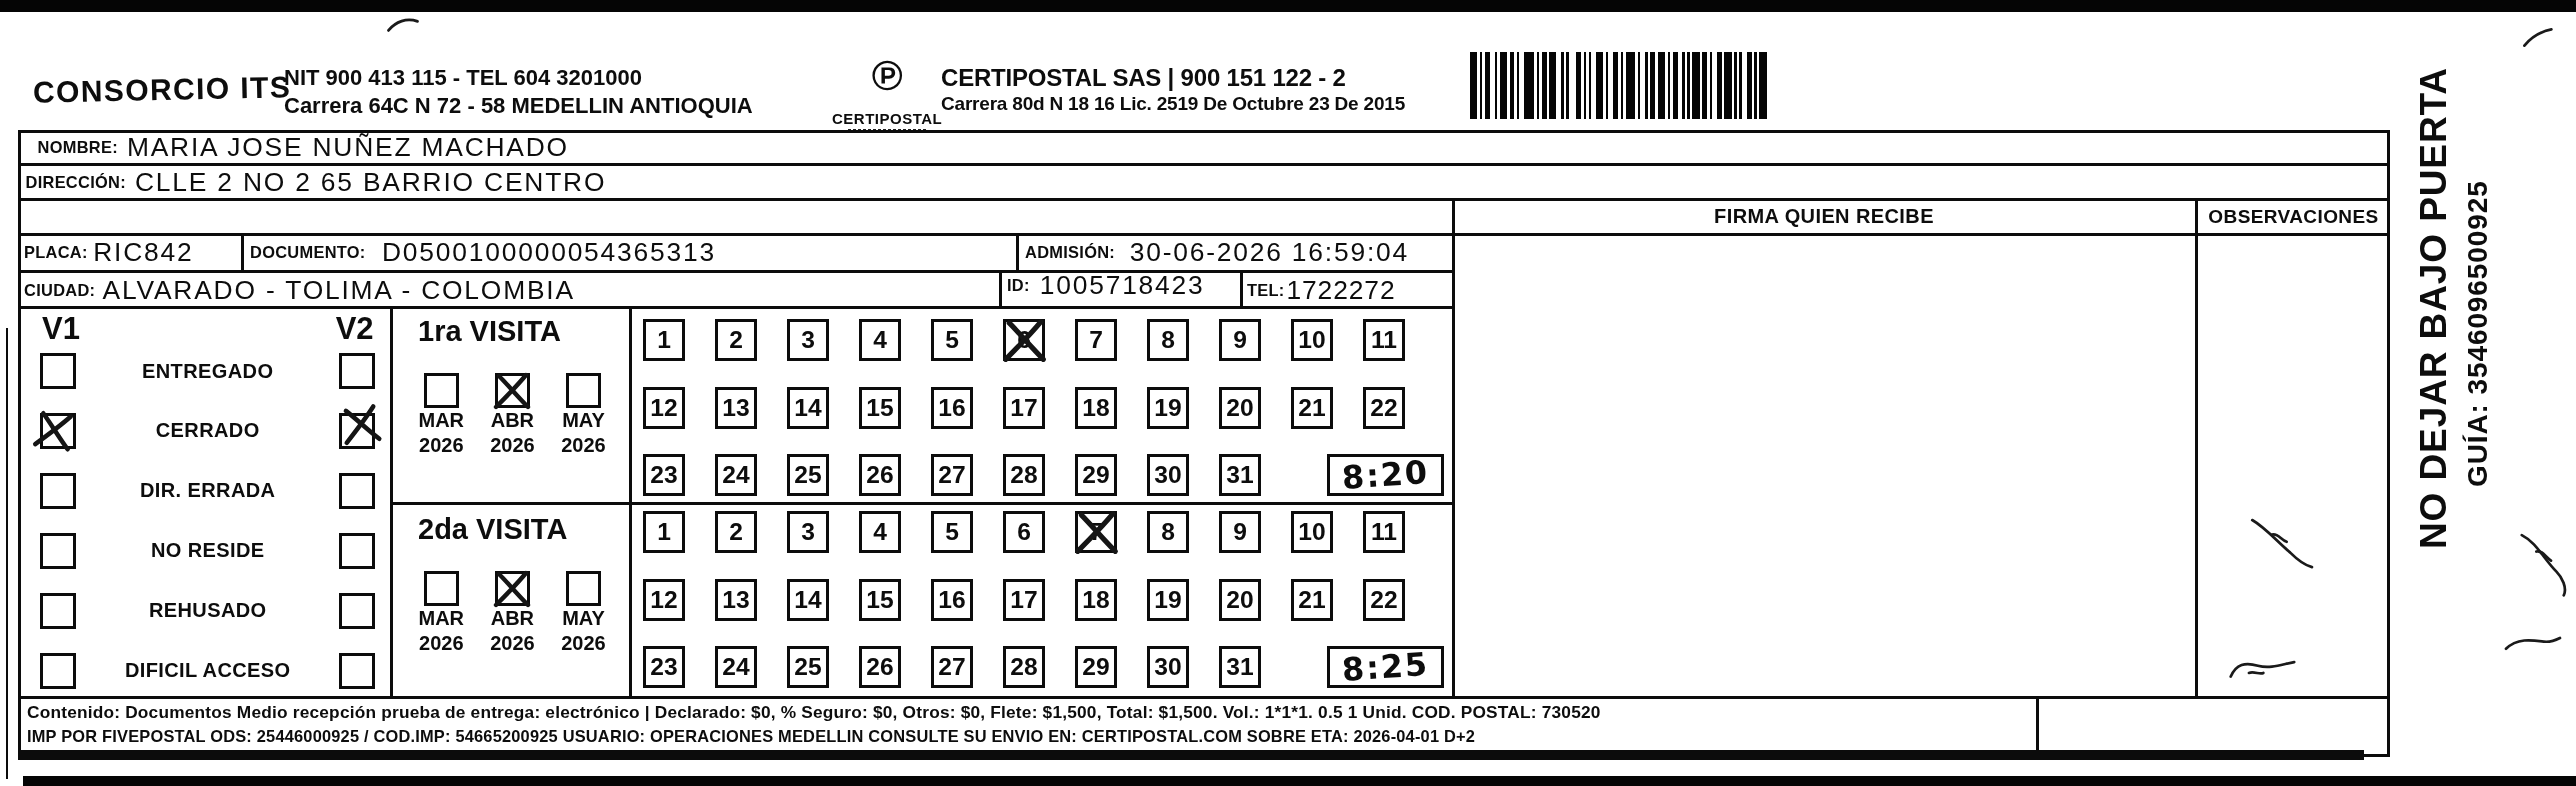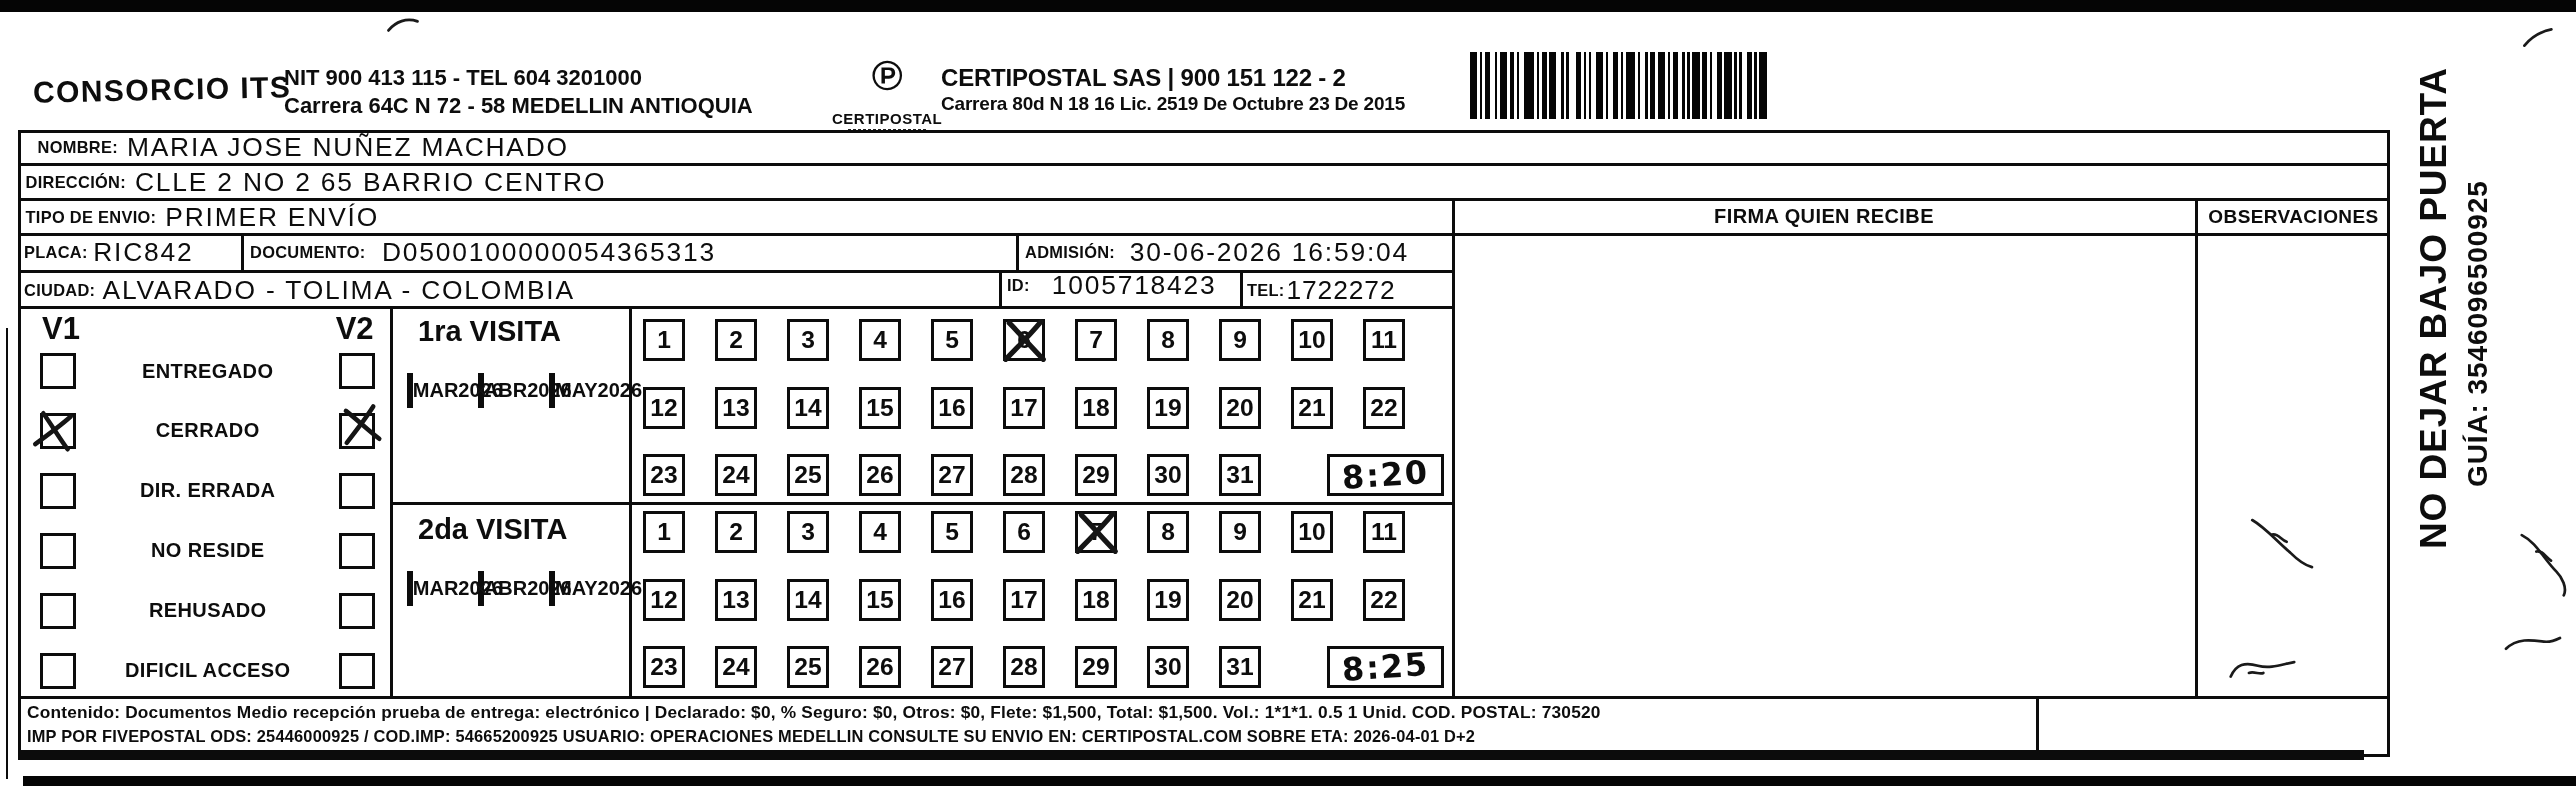--- a/index.html
+++ b/index.html
@@ -11,21 +11,21 @@
   .lbl{font-weight:bold;font-size:16.4px;letter-spacing:0.3px;}
   .val{font-size:26.4px;letter-spacing:1.8px;}
   .hdr-cell{position:absolute;display:flex;align-items:center;justify-content:center;
             font-weight:bold;font-size:20px;letter-spacing:0.4px;}
   .cbox{position:relative;display:inline-block;width:36px;height:36px;border:3.6px solid #0c0c0c;background:#fff;box-sizing:border-box;}
   .opt-row{display:flex;align-items:center;padding:0 14.6px 0 22px;}
   .opt-label{flex:1;text-align:center;font-weight:bold;font-size:20px;letter-spacing:0.4px;}
   .v-col-label{position:absolute;top:1.8px;font-weight:bold;font-size:31px;}
   .visit-title{position:absolute;top:5.5px;left:24px;font-weight:bold;font-size:29px;white-space:nowrap;}
   .months{position:absolute;top:64px;left:12.8px;right:9px;display:flex;justify-content:space-between;}
-  .mcol{display:flex;flex-direction:row;align-items:center;width:69px;}
+  .mcol{display:flex;flex-direction:column;align-items:center;width:69px;}
   .mbox{width:35px;height:35px;}
   .mlabel{font-weight:bold;font-size:20px;line-height:24.6px;}
   .mcol .mlabel:nth-of-type(1){margin-top:12.8px;}
   .calendar{position:absolute;width:801px;height:179px;display:flex;flex-direction:column;justify-content:space-between;}
   .cal-row{display:flex;gap:30px;height:44px;}
   .day{position:relative;display:flex;align-items:center;justify-content:center;
        width:42px;height:42px;border:3.6px solid #0c0c0c;box-sizing:border-box;
        font-weight:bold;font-size:24.6px;background:#fff;}
   .timebox{position:relative;display:flex;align-items:center;justify-content:center;
            width:117px;height:42px;border:3.6px solid #0c0c0c;box-sizing:border-box;margin-left:auto;background:#fff;}
@@ -184,44 +184,40 @@
   <div class="ln" style="left:2036px;top:696px;width:2.7px;height:57px;"></div>
 
   <div class="cell" style="left:25.5px;top:132px;height:31px;margin-left:12px;">
     <span class="lbl">NOMBRE:</span>
     <span class="val">MARIA JOSE NUÑEZ MACHADO</span>
   </div>
   <div class="cell" style="left:25.5px;top:167px;height:31px;">
     <span class="lbl">DIRECCIÓN:</span>
     <span class="val">CLLE 2 NO 2 65 BARRIO CENTRO</span>
   </div>
-  <div class="cell" style="left:25.5px;top:202px;height:31px;">
-    <span class="lbl">TIPO DE ENVIO:</span>
-    <span class="val">PRIMER ENVÍO</span>
-  </div>
   <div class="hdr-cell" style="left:1454px;top:200px;width:740px;height:33px;">FIRMA QUIEN RECIBE</div>
   <div class="hdr-cell" style="left:2198px;top:200px;width:191px;height:33px;font-size:19px;">OBSERVACIONES</div>
 
   <div class="cell" style="left:24px;top:235px;height:35px;gap:5.5px;">
     <span class="lbl">PLACA:</span>
     <span class="val">RIC842</span>
   </div>
   <div class="cell" style="left:250px;top:235px;height:35px;gap:16.4px;">
     <span class="lbl">DOCUMENTO:</span>
     <span class="val">D0500100000054365313</span>
   </div>
   <div class="cell" style="left:1025px;top:235px;height:35px;gap:14.6px;">
     <span class="lbl">ADMISIÓN:</span>
     <span class="val">30-06-2026 16:59:04</span>
   </div>
   <div class="cell" style="left:24px;top:273px;height:35px;gap:7.3px;">
     <span class="lbl">CIUDAD:</span>
     <span class="val">ALVARADO - TOLIMA - COLOMBIA</span>
   </div>
-  <div class="cell" style="left:1007px;top:273px;height:24px;gap:22px;">
+  <div class="cell" style="left:1007px;top:273px;height:24px;gap:10px;">
     <span class="lbl">ID:</span>
     <span class="val">1005718423</span>
   </div>
   <div class="cell" style="left:1247px;top:273px;height:35px;gap:1.8px;">
     <span class="lbl">TEL:</span>
     <span class="val" style="letter-spacing:0.9px;">1722272</span>
   </div>
 
   <div class="abs" style="left:18px;top:309px;width:372px;height:387px;">
     <span class="v-col-label" style="left:24px;">V1</span>

